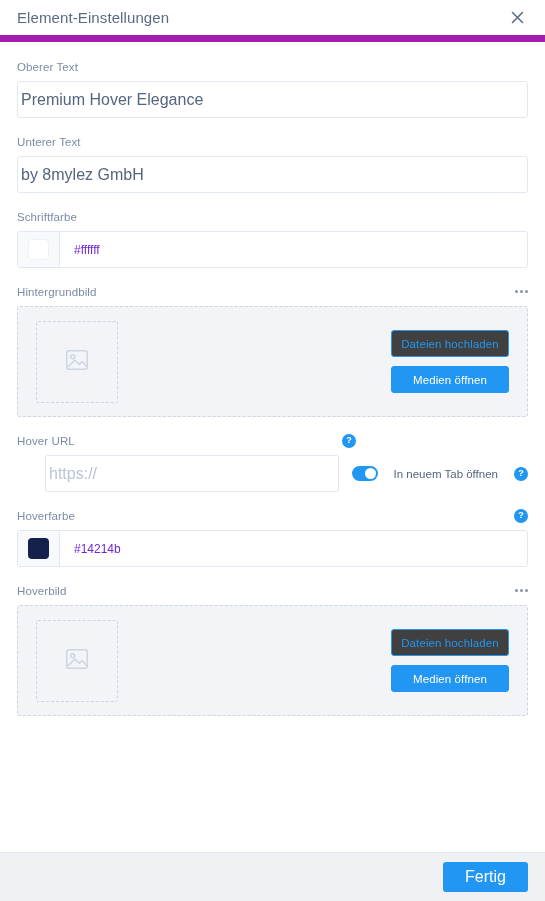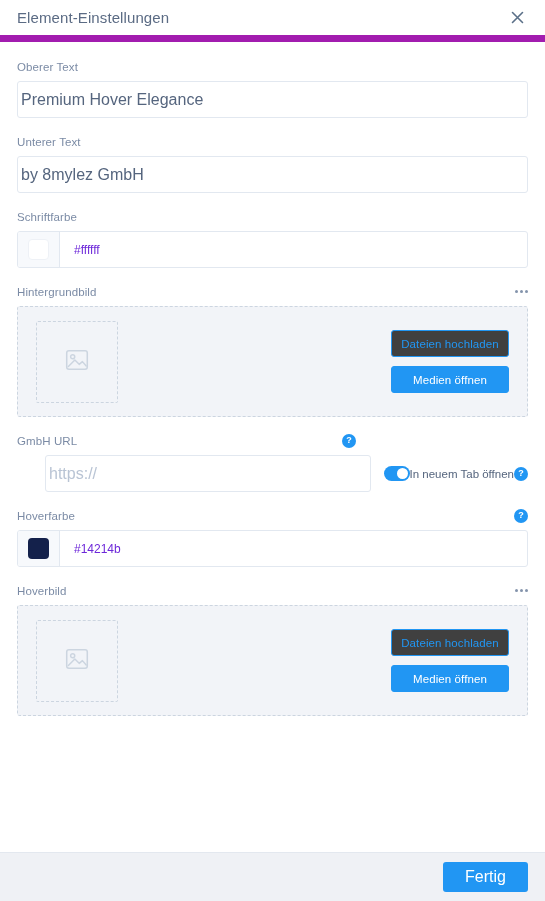--- a/index.html
+++ b/index.html
@@ -195,21 +195,21 @@
   
   .link-row {
     display: flex;
     align-items: center;
     gap: 0;
   }
   .link-row .text-input { width: 357px; margin-left: 28px; }
   .toggle-group {
     display: flex;
     align-items: center;
-    gap: 0;
+    gap: 16px;
     margin-left: 13px;
   }
   .toggle {
     width: 26px;
     height: 15px;
     border-radius: 8px;
     background: #2196f3;
     position: relative;
     cursor: pointer;
     flex: none;
@@ -336,21 +336,21 @@
         </div>
         <div class="dz-actions">
           <button class="btn btn-outline">Dateien hochladen</button>
           <button class="btn btn-primary">Medien öffnen</button>
         </div>
       </div>
     </div>
 
     <div class="field">
       <div class="field-label-row">
-        <span class="field-label">GmbH URL</span>
+        <span class="field-label">Hover URL</span>
         <span class="help-icon" style="margin-right:172px">?</span>
       </div>
       <div class="link-row">
         <input class="text-input" type="text" placeholder="https://" style="">
         <span class="toggle-group">
           <span class="toggle">
             <span class="knob"></span>
           </span>
           <span class="toggle-label">In neuem Tab öffnen</span>
           <span class="help-icon">?</span>

